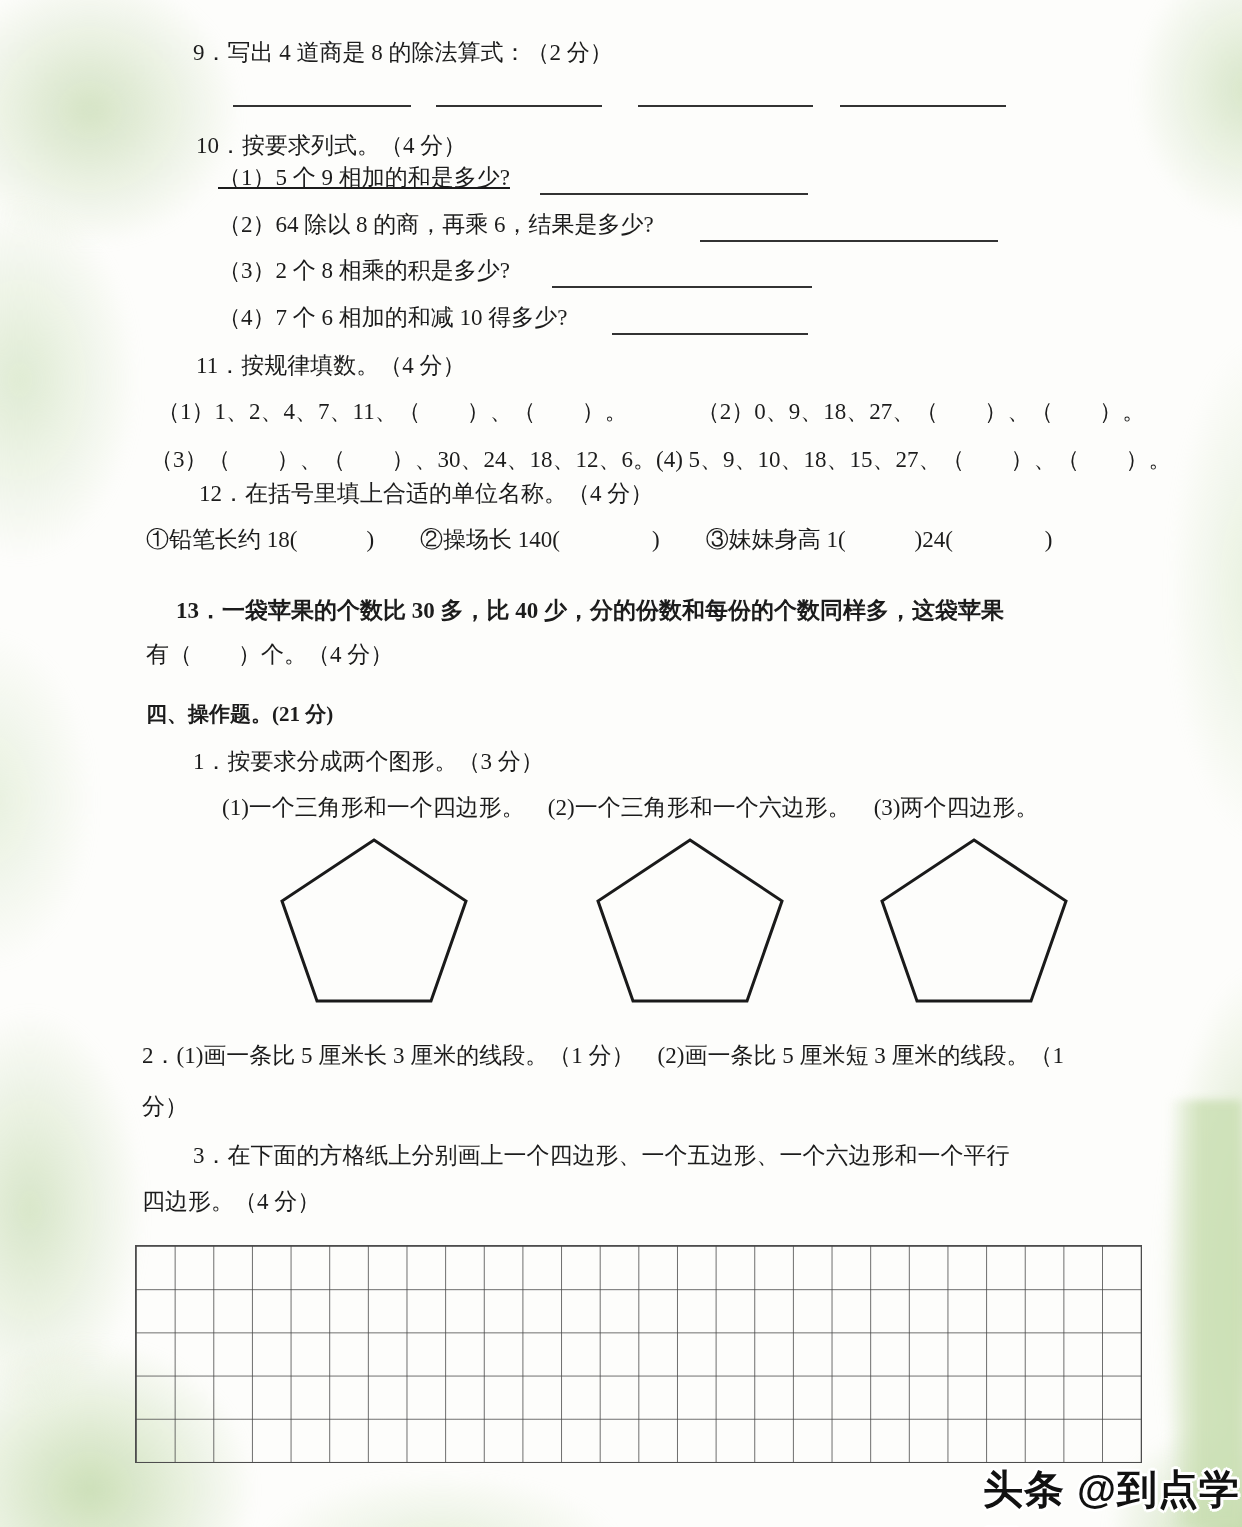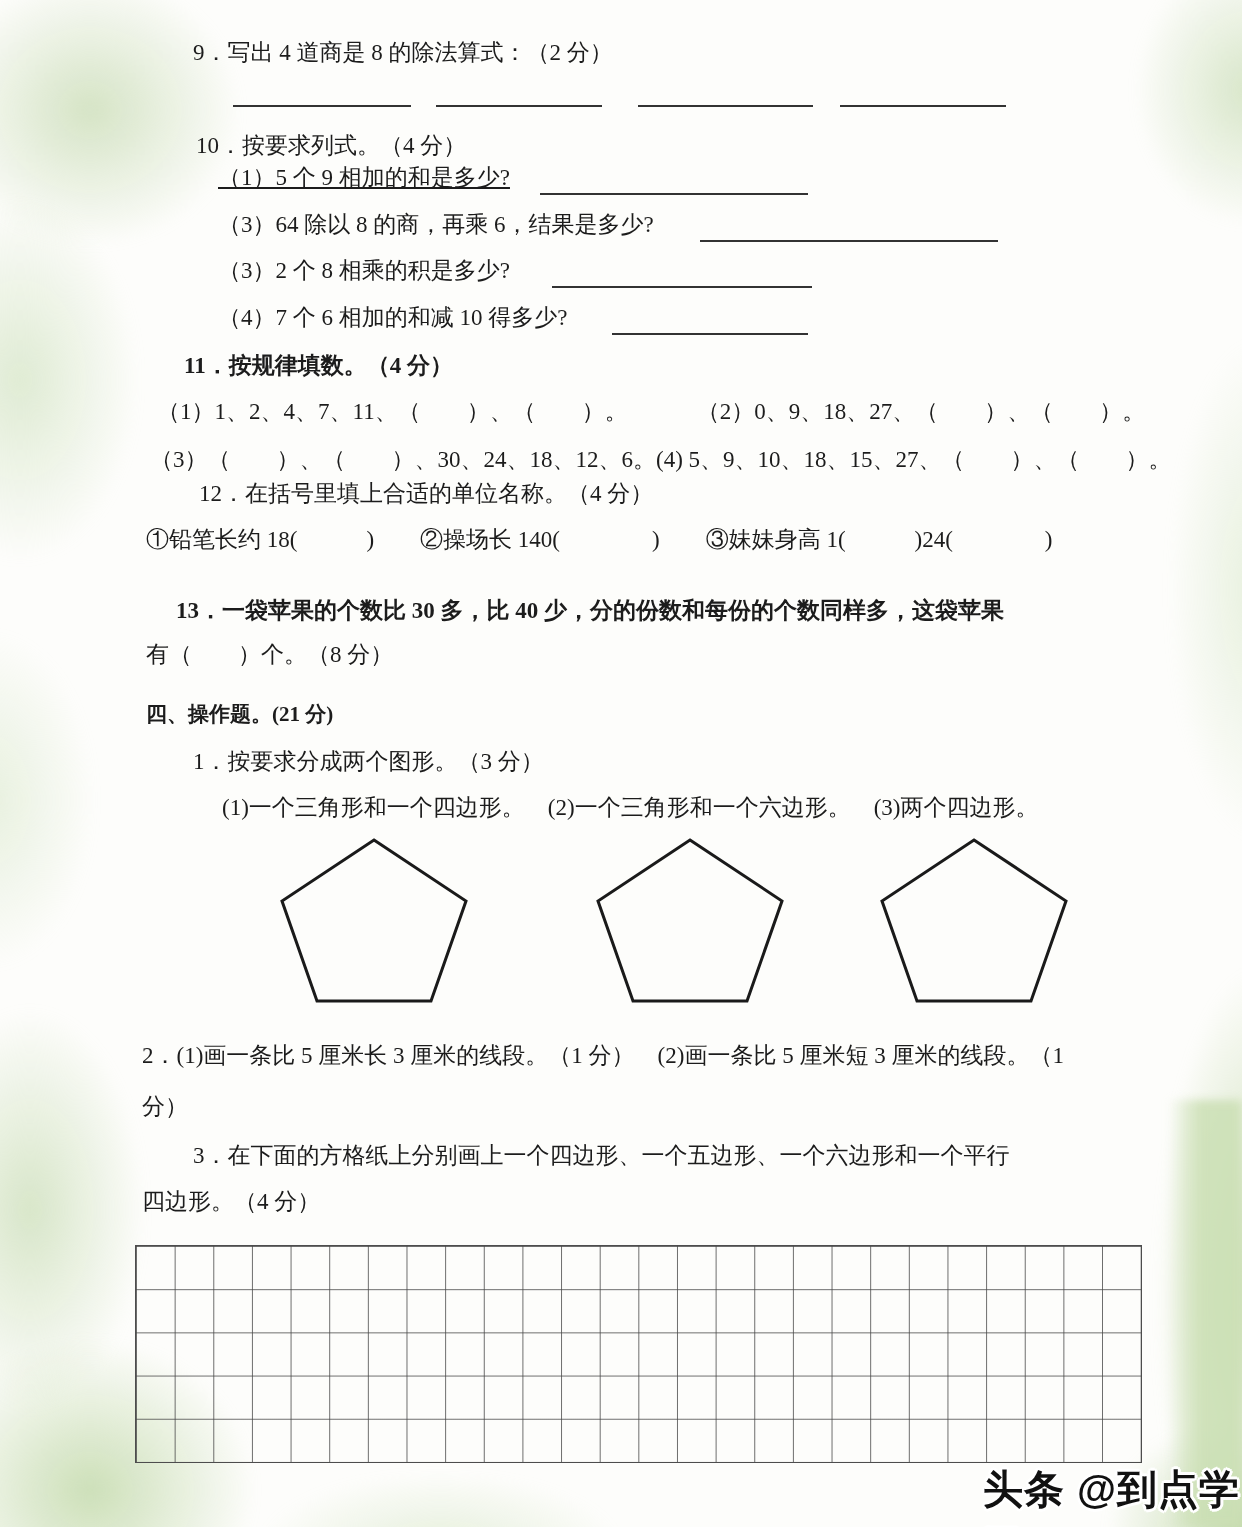--- a/index.html
+++ b/index.html
@@ -61,36 +61,36 @@
 
 <div class="line" style="left:193px;top:39px;">9．写出 4 道商是 8 的除法算式：（2 分）</div>
 <div class="blank" style="left:233px;top:105px;width:178px;"></div>
 <div class="blank" style="left:436px;top:105px;width:166px;"></div>
 <div class="blank" style="left:638px;top:105px;width:175px;"></div>
 <div class="blank" style="left:840px;top:105px;width:166px;"></div>
 
 <div class="line" style="left:196px;top:119px;margin-top:13px;">10．按要求列式。（4 分）</div>
 <div class="line" style="left:218px;top:164px;text-decoration:underline;">（1）5 个 9 相加的和是多少?</div>
 <div class="blank" style="left:540px;top:193px;width:268px;"></div>
-<div class="line" style="left:218px;top:211px;">（3）64 除以 8 的商，再乘 6，结果是多少?</div>
+<div class="line" style="left:218px;top:211px;">（2）64 除以 8 的商，再乘 6，结果是多少?</div>
 <div class="blank" style="left:700px;top:240px;width:298px;"></div>
 <div class="line" style="left:218px;top:257px;">（3）2 个 8 相乘的积是多少?</div>
 <div class="blank" style="left:552px;top:286px;width:260px;"></div>
 <div class="line" style="left:218px;top:304px;">（4）7 个 6 相加的和减 10 得多少?</div>
 <div class="blank" style="left:612px;top:333px;width:196px;"></div>
 
-<div class="line" style="left:184px;top:352px;font-weight:bold;">11．按规律填数。（4 分）</div>
+<div class="line" style="left:196px;top:352px;">11．按规律填数。（4 分）</div>
 <div class="line" style="left:157px;top:398px;">（1）1、2、4、7、11、（　　）、（　　）。　　　（2）0、9、18、27、（　　）、（　　）。</div>
 <div class="line" style="left:150px;top:446px;">（3）（　　）、（　　）、30、24、18、12、6。(4) 5、9、10、18、15、27、（　　）、（　　）。</div>
 
 <div class="line" style="left:199px;top:480px;text-align:right;">12．在括号里填上合适的单位名称。（4 分）</div>
 <div class="line" style="left:146px;top:526px;">①铅笔长约 18(　　　)　　②操场长 140(　　　　)　　③妹妹身高 1(　　　)24(　　　　)</div>
 
 <div class="line" style="left:176px;top:597px;font-weight:bold;">13．一袋苹果的个数比 30 多，比 40 少，分的份数和每份的个数同样多，这袋苹果</div>
-<div class="line" style="left:146px;top:641px;">有（　　）个。（8 分）</div>
+<div class="line" style="left:146px;top:641px;">有（　　）个。（4 分）</div>
 
 <div class="line bold" style="left:146px;top:701px;">四、操作题。(21 分)</div>
 <div class="line" style="left:193px;top:748px;">1．按要求分成两个图形。（3 分）</div>
 <div class="line" style="left:222px;top:794px;">(1)一个三角形和一个四边形。　(2)一个三角形和一个六边形。　(3)两个四边形。</div>
 
 <svg class="pent" style="left:279px;top:837px;" width="190" height="167" viewBox="0 0 190 167">
   <polygon points="95,3 187,64 152,164 38,164 3,64" fill="none" stroke="#1a1a1a" stroke-width="3"></polygon>
 </svg>
 <svg class="pent" style="left:595px;top:837px;" width="190" height="167" viewBox="0 0 190 167">
   <polygon points="95,3 187,64 152,164 38,164 3,64" fill="none" stroke="#1a1a1a" stroke-width="3"></polygon>

